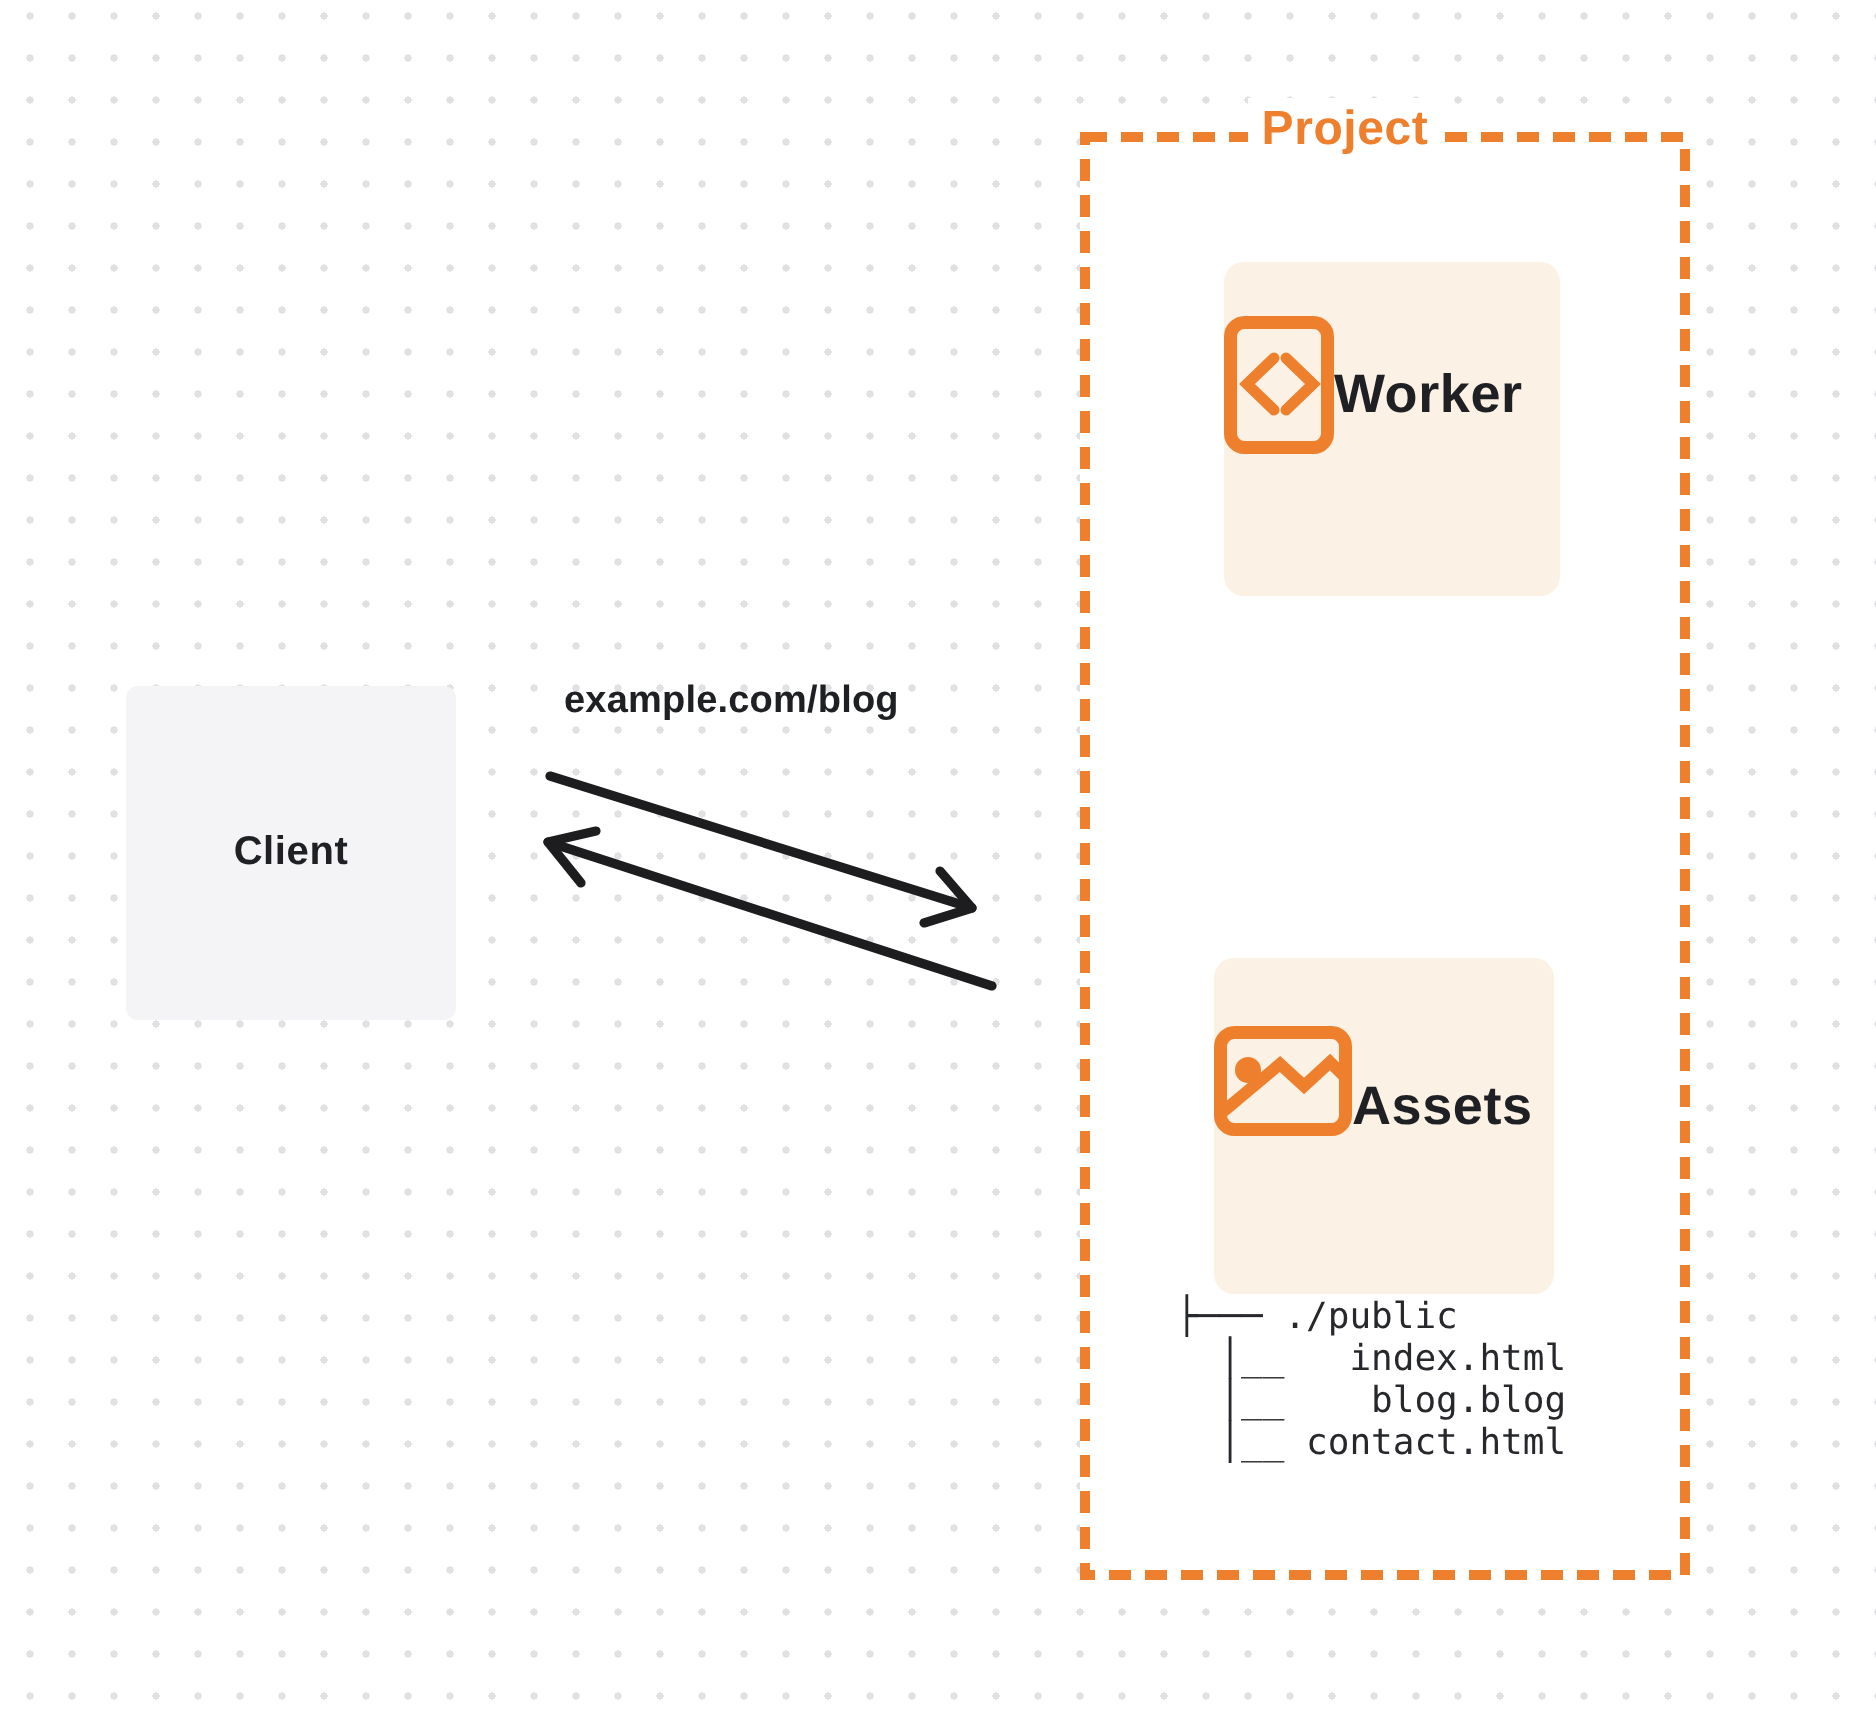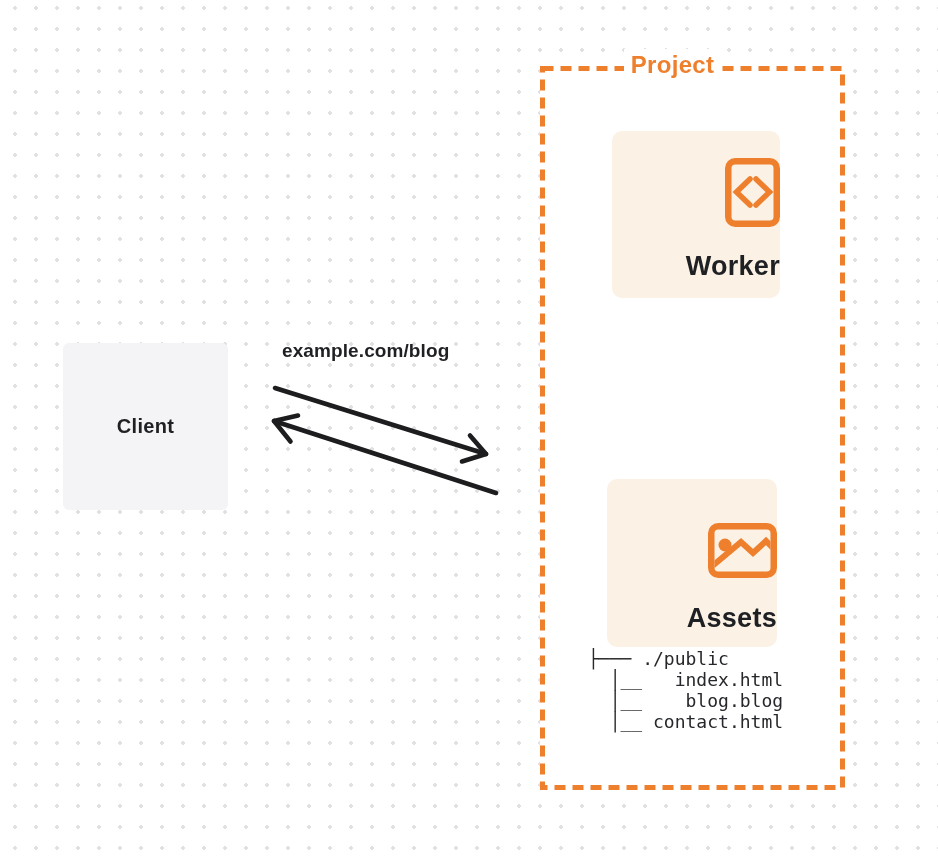--- a/index.html
+++ b/index.html
@@ -35,24 +35,24 @@
   }
   .client-box span{
     color:#1f2023;font-size:20px;font-weight:bold;letter-spacing:0.3px;
   }
   .url-label{
     position:absolute;left:282px;top:340px;z-index:3;
     color:#1f2023;font-size:19px;font-weight:bold;letter-spacing:0.1px;
   }
   .card{
     position:absolute;z-index:3;background:#fbf1e4;border-radius:10px;
-    display:flex;flex-direction:column;align-items:flex-end;
+    display:flex;align-items:flex-start;
   }
   .card.worker{left:612px;top:131px;width:168px;height:167px;padding-top:27px;box-sizing:border-box;}
-  .card.assets{left:607px;top:479px;width:170px;height:168px;padding-top:44px;box-sizing:border-box;}
+  .card.assets{left:607px;top:479px;width:170px;height:168px;padding-top:34px;box-sizing:border-box;}
   .card .card-label{
     color:#1f2023;font-size:27px;font-weight:bold;letter-spacing:0.3px;line-height:32px;
   }
   .card.worker .card-label{margin-top:23px;}
   .card.assets .card-label{margin-top:24px;}
   .file-tree{
     position:absolute;left:588px;top:648px;z-index:3;margin:0;
     font-family:"DejaVu Sans Mono", monospace;
     font-size:18px;line-height:21px;color:#26282b;
   }

